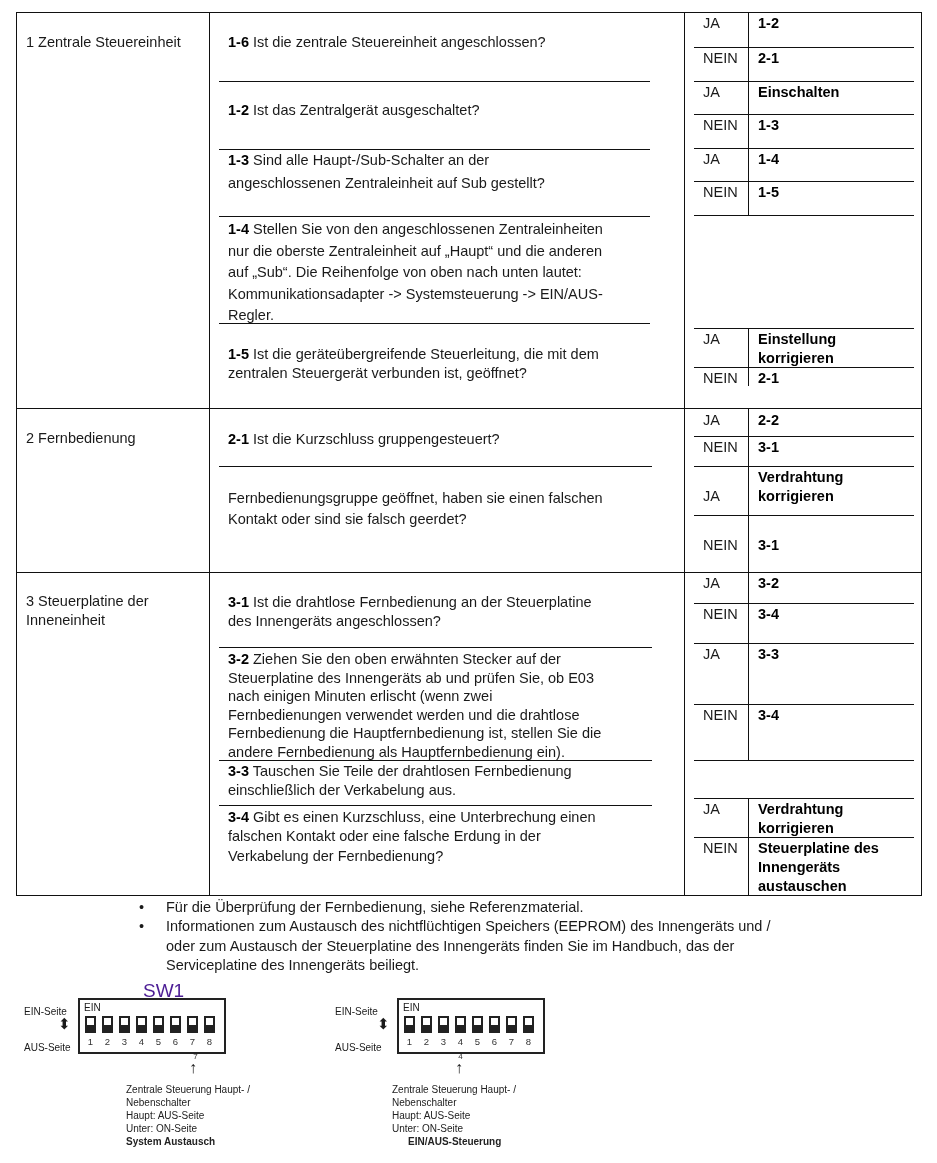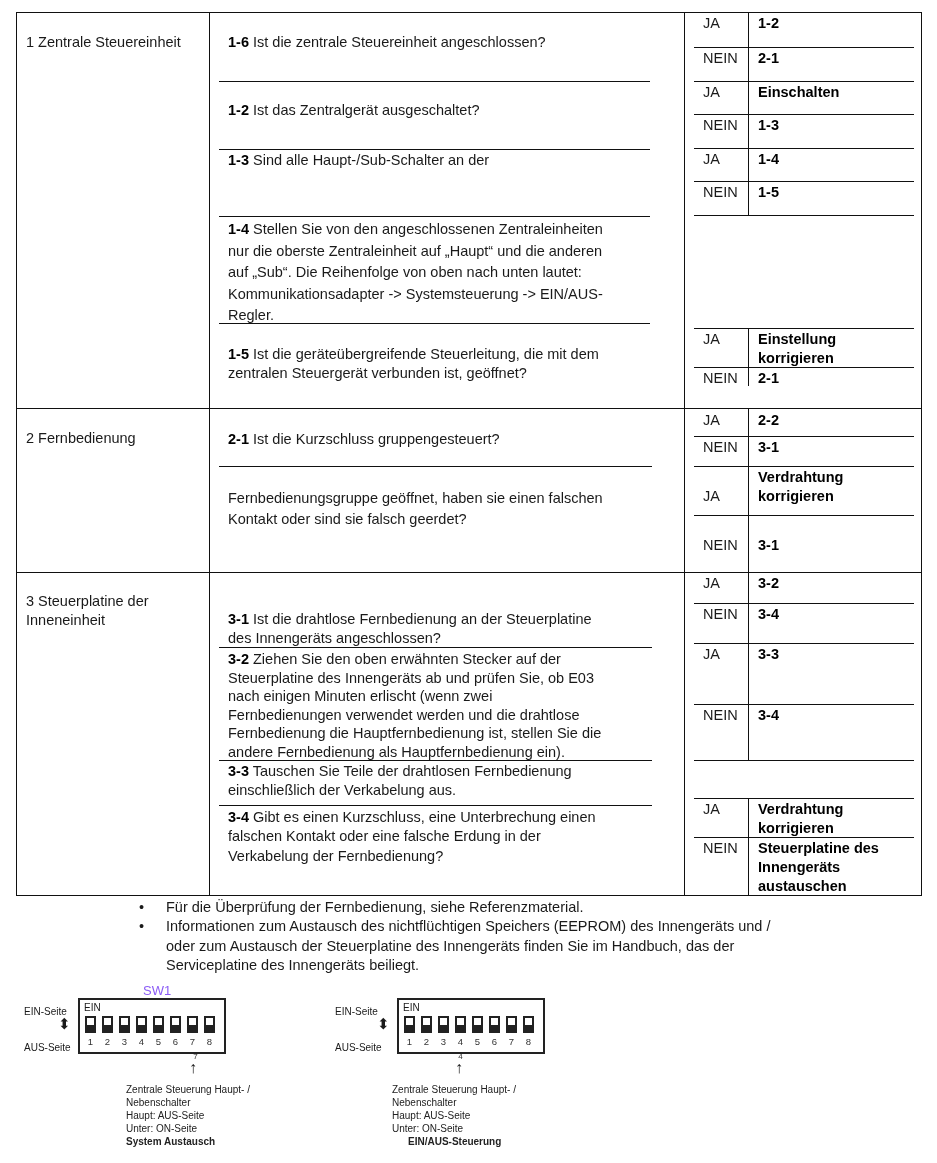--- a/index.html
+++ b/index.html
@@ -73,20 +73,21 @@
   <div class="txt" style="left:26px; top:33px;">1 Zentrale Steuereinheit</div>
 
   <div class="txt" style="left:228px; top:33px;">
     <span class="b">1-6</span><span> Ist die zentrale Steuereinheit angeschlossen?</span>
   </div>
   <div class="txt" style="left:228px; top:101px;">
     <span class="b">1-2</span><span> Ist das Zentralgerät ausgeschaltet?</span>
   </div>
   <div class="txt" style="left:228px; top:151px;">
     <div><span class="b">1-3</span><span> Sind alle Haupt-/Sub-Schalter an der</span></div>
+    <div style="margin-top:4px">angeschlossenen Zentraleinheit auf Sub gestellt?</div>
   </div>
   <div class="txt" style="left:228px; top:219px; line-height:21.5px;">
     <div><span class="b">1-4</span><span> Stellen Sie von den angeschlossenen Zentraleinheiten</span></div>
     <div>nur die oberste Zentraleinheit auf „Haupt“ und die anderen</div>
     <div>auf „Sub“. Die Reihenfolge von oben nach unten lautet:</div>
     <div>Kommunikationsadapter -&gt; Systemsteuerung -&gt; EIN/AUS-</div>
     <div>Regler.</div>
   </div>
   <div class="txt" style="left:228px; top:345px;">
     <div><span class="b">1-5</span><span> Ist die geräteübergreifende Steuerleitung, die mit dem</span></div>
@@ -137,21 +138,21 @@
   <div class="lbl" style="left:703px; top:536px;">NEIN</div>
   <div class="dest" style="left:758px; top:536px;">3-1</div>
 </div>
 
 <div>
   <div class="txt" style="left:26px; top:592px;">
     <div>3 Steuerplatine der</div>
     <div>Inneneinheit</div>
   </div>
 
-  <div class="txt" style="left:228px; top:593px;margin-top:17px;">
+  <div class="txt" style="left:228px; top:593px;">
     <div><span class="b">3-1</span><span> Ist die drahtlose Fernbedienung an der Steuerplatine</span></div>
     <div>des Innengeräts angeschlossen?</div>
   </div>
   <div class="txt" style="left:228px; top:650px; line-height:18.6px;">
     <div><span class="b">3-2</span><span> Ziehen Sie den oben erwähnten Stecker auf der</span></div>
     <div>Steuerplatine des Innengeräts ab und prüfen Sie, ob E03</div>
     <div>nach einigen Minuten erlischt (wenn zwei</div>
     <div>Fernbedienungen verwendet werden und die drahtlose</div>
     <div>Fernbedienung die Hauptfernbedienung ist, stellen Sie die</div>
     <div>andere Fernbedienung als Hauptfernbedienung ein).</div>
@@ -194,21 +195,21 @@
   </div>
   <div class="bullet-row">
     <span class="dot">•</span>
     <div>Informationen zum Austausch des nichtflüchtigen Speichers (EEPROM) des Innengeräts und /</div>
     <div>oder zum Austausch der Steuerplatine des Innengeräts finden Sie im Handbuch, das der</div>
     <div>Serviceplatine des Innengeräts beiliegt.</div>
   </div>
 </div>
 
 <div>
-  <div class="sw" style="left:143px; top:984px; font-size:13px; color:#8b5cf6;">SW1</div>
+  <div class="sw" style="left:143px; top:984px; font-size:19px; color:#4c1d95;">SW1</div>
   <div class="sw" style="left:24px; top:1005px;">EIN-Seite</div>
   <div class="sw" style="left:58px; top:1016px; font-size:15px; line-height:15px;">⬍</div>
   <div class="sw" style="left:24px; top:1041px;">AUS-Seite</div>
   <div class="swbox" style="left:78px; top:998px; width:144px; height:52px;">
     <div class="sw" style="left:4px; top:1px;">EIN</div>
     <div class="key" style="left:5px;  top:16px;"></div>
     <div class="key" style="left:22px; top:16px;"></div>
     <div class="key" style="left:39px; top:16px;"></div>
     <div class="key" style="left:56px; top:16px;"></div>
     <div class="key" style="left:73px; top:16px;"></div>

